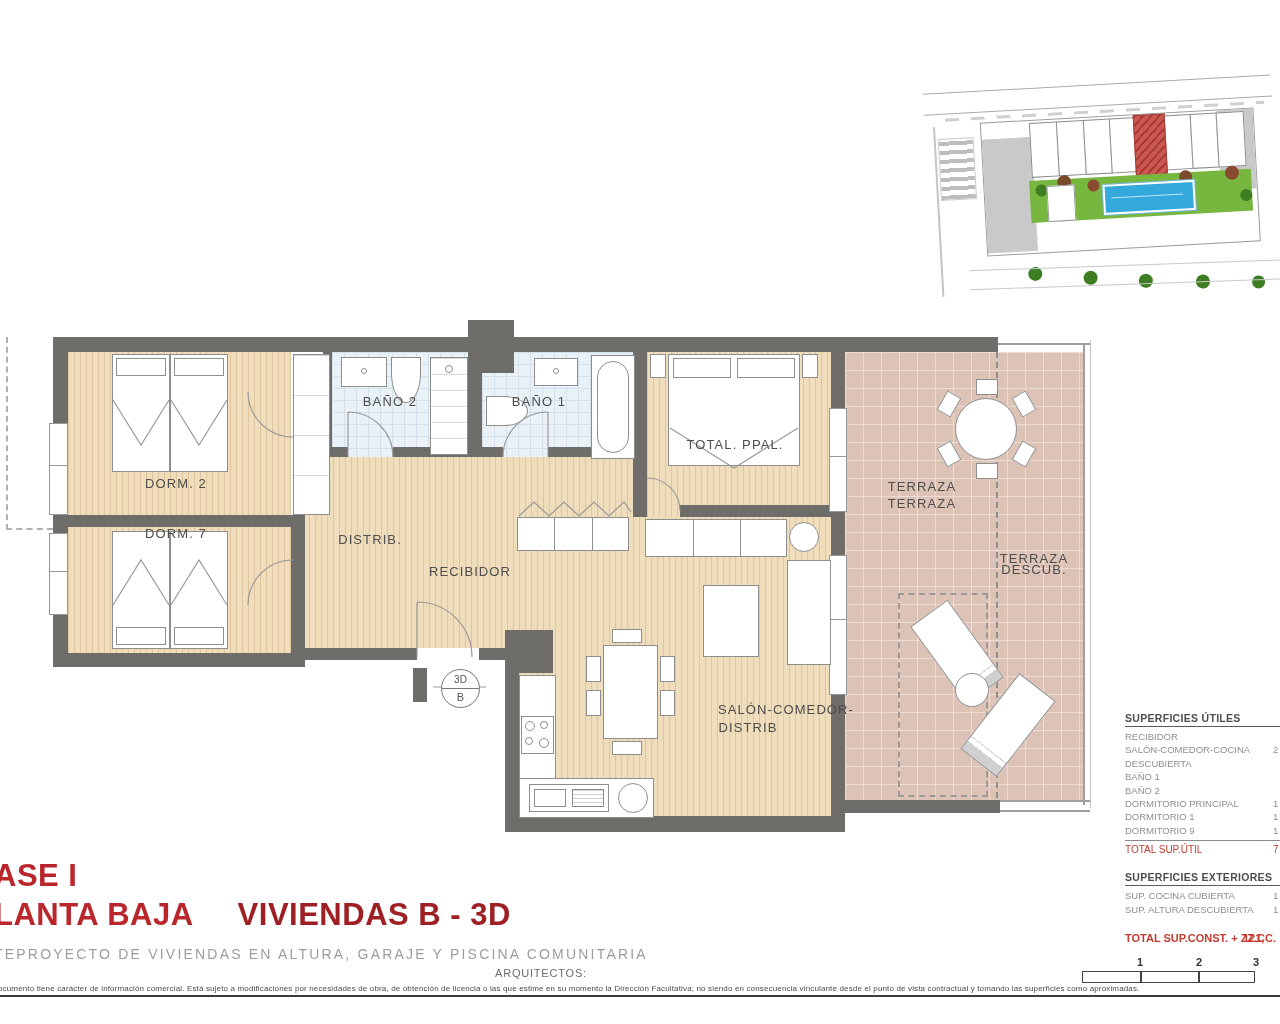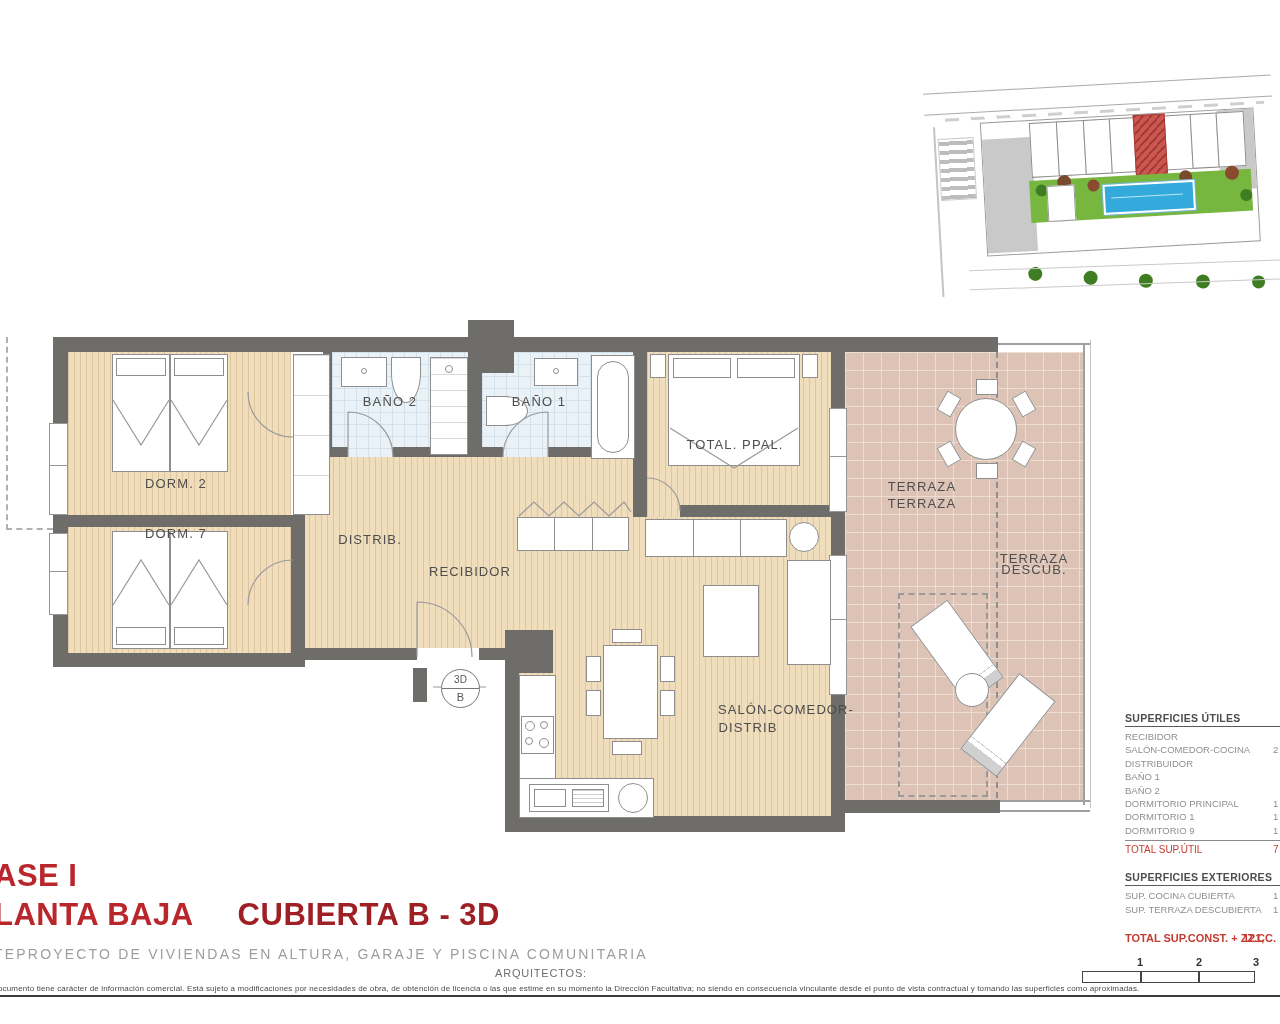--- a/index.html
+++ b/index.html
@@ -261,38 +261,38 @@
               font-size:10px;color:#555;text-align:center">
     <div style="height:18px;line-height:19px;border-bottom:1px solid #777">3D</div>
     <div style="height:17px;line-height:16px;font-size:11px">B</div>
   </div>
 </div>
 
 <div id="surf">
   <div class="hd">SUPERFICIES ÚTILES</div>
   <div class="row"><span>RECIBIDOR</span><span class="val"></span></div>
   <div class="row"><span>SALÓN-COMEDOR-COCINA</span><span class="val">2</span></div>
-  <div class="row"><span>DISTRIBUIDOR</span><span class="val"></span></div>
+  <div class="row"><span>DESCUBIERTA</span><span class="val"></span></div>
   <div class="row"><span>BAÑO 1</span><span class="val"></span></div>
   <div class="row"><span>BAÑO 2</span><span class="val"></span></div>
   <div class="row"><span>DORMITORIO PRINCIPAL</span><span class="val">1</span></div>
   <div class="row"><span>DORMITORIO 1</span><span class="val">1</span></div>
   <div class="row"><span>DORMITORIO 9</span><span class="val">1</span></div>
   <div class="tot"><span>TOTAL SUP.ÚTIL</span><span class="val">7</span></div>
 
   <div class="hd hd2">SUPERFICIES EXTERIORES</div>
   <div class="row"><span>SUP. COCINA CUBIERTA</span><span class="val">1</span></div>
-  <div class="row"><span>SUP. TERRAZA DESCUBIERTA</span><span class="val">1</span></div>
+  <div class="row"><span>SUP. ALTURA DESCUBIERTA</span><span class="val">1</span></div>
 
   <div class="grand"><span>TOTAL SUP.CONST. + ZZ.CC.</span><span class="val">121,</span></div>
 </div>
 
 <div class="t-red" style="left:-6px;top:858px">ASE I</div>
 <div class="t-red" style="left:-6px;top:897px">
-  <span>LANTA BAJA</span><span class="dark">CUBIERTA B - 3D</span>
+  <span>LANTA BAJA</span><span class="dark">VIVIENDAS B - 3D</span>
 </div>
 <div class="abs" style="left:-6px;top:946px;font-size:14px;letter-spacing:2.2px;color:#9d9d9d;white-space:nowrap">TEPROYECTO DE VIVIENDAS EN ALTURA, GARAJE Y PISCINA COMUNITARIA</div>
 <div class="abs" style="left:495px;top:967px;font-size:11px;letter-spacing:.8px;color:#6e6e6e">ARQUITECTOS:</div>
 
 <div id="scalebar">
   <span class="num" style="left:58px">1</span>
   <span class="num" style="left:117px">2</span>
   <span class="num" style="left:174px">3</span>
   <div class="bar"></div>
   <div class="div" style="left:58px"></div>

